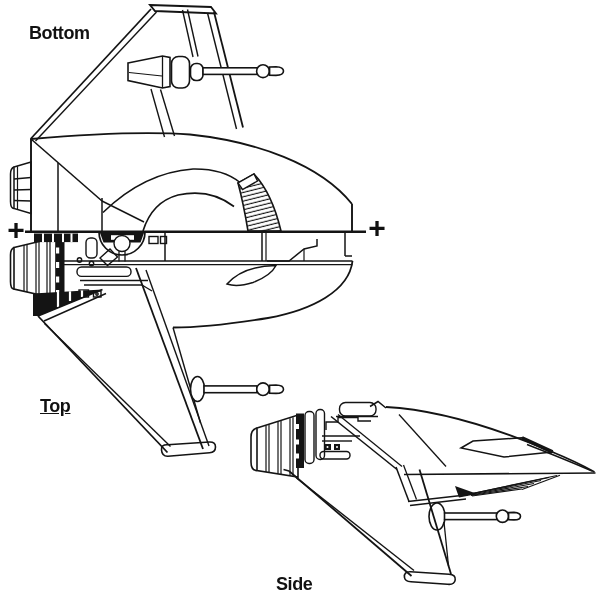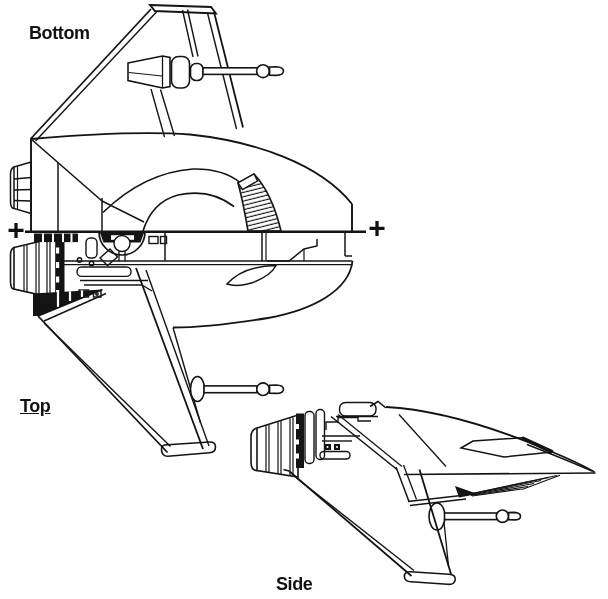--- a/index.html
+++ b/index.html
@@ -13,21 +13,21 @@
   .canvas svg{position:absolute;left:0;top:0;}
   .view-label{
     position:absolute;
     font-weight:bold;
     font-size:18px;
     letter-spacing:-0.4px;
     color:#111;
     white-space:nowrap;
   }
   .label-bottom{left:29px;top:7px;margin-top:16px;}
-  .label-top{left:20px;top:396px;text-decoration:underline;}
+  .label-top{left:40px;top:396px;text-decoration:underline;}
   .label-side{left:276px;top:574px;}
   .reg-cross{
     position:absolute;
     font-weight:bold;
     font-size:30px;
     color:#111;
     line-height:1;
     transform:translate(-50%,-54%);
   }
   .cross-left{left:16px;top:231px;}

